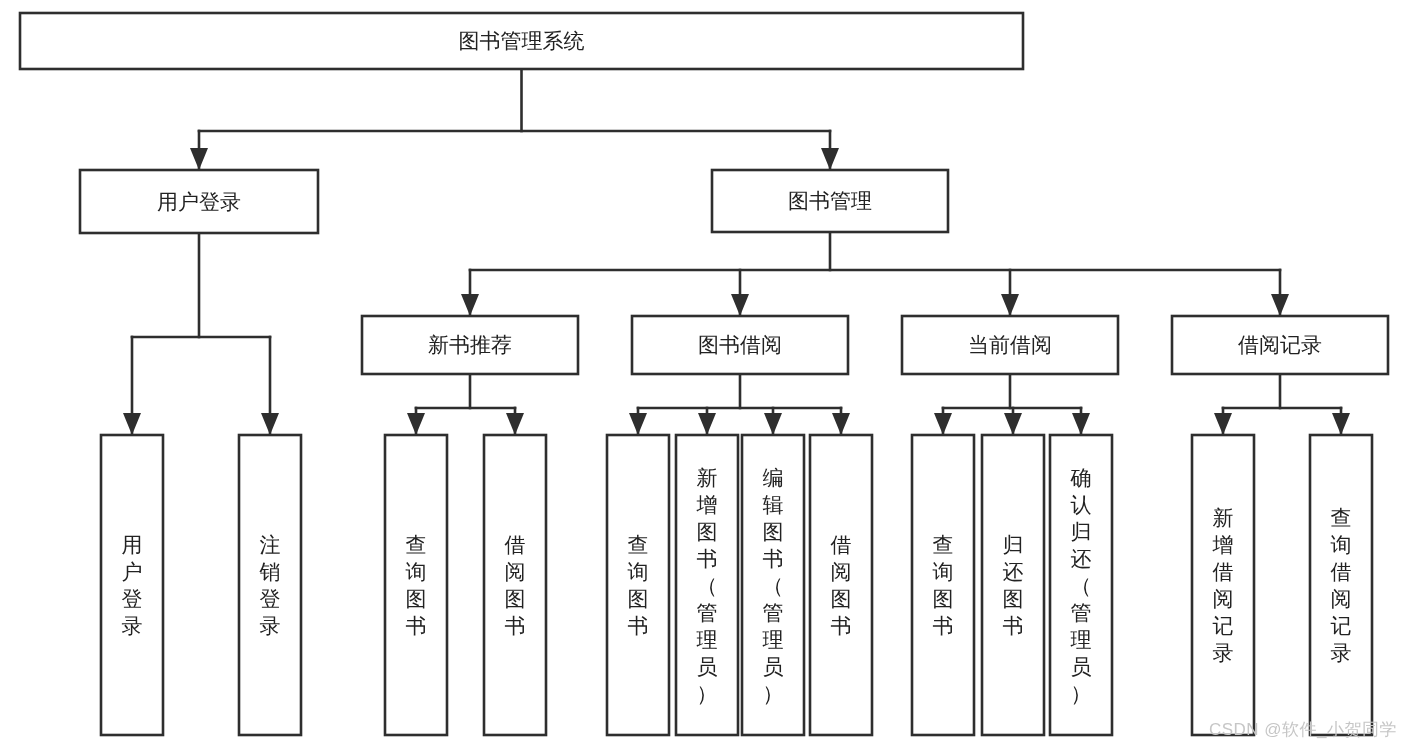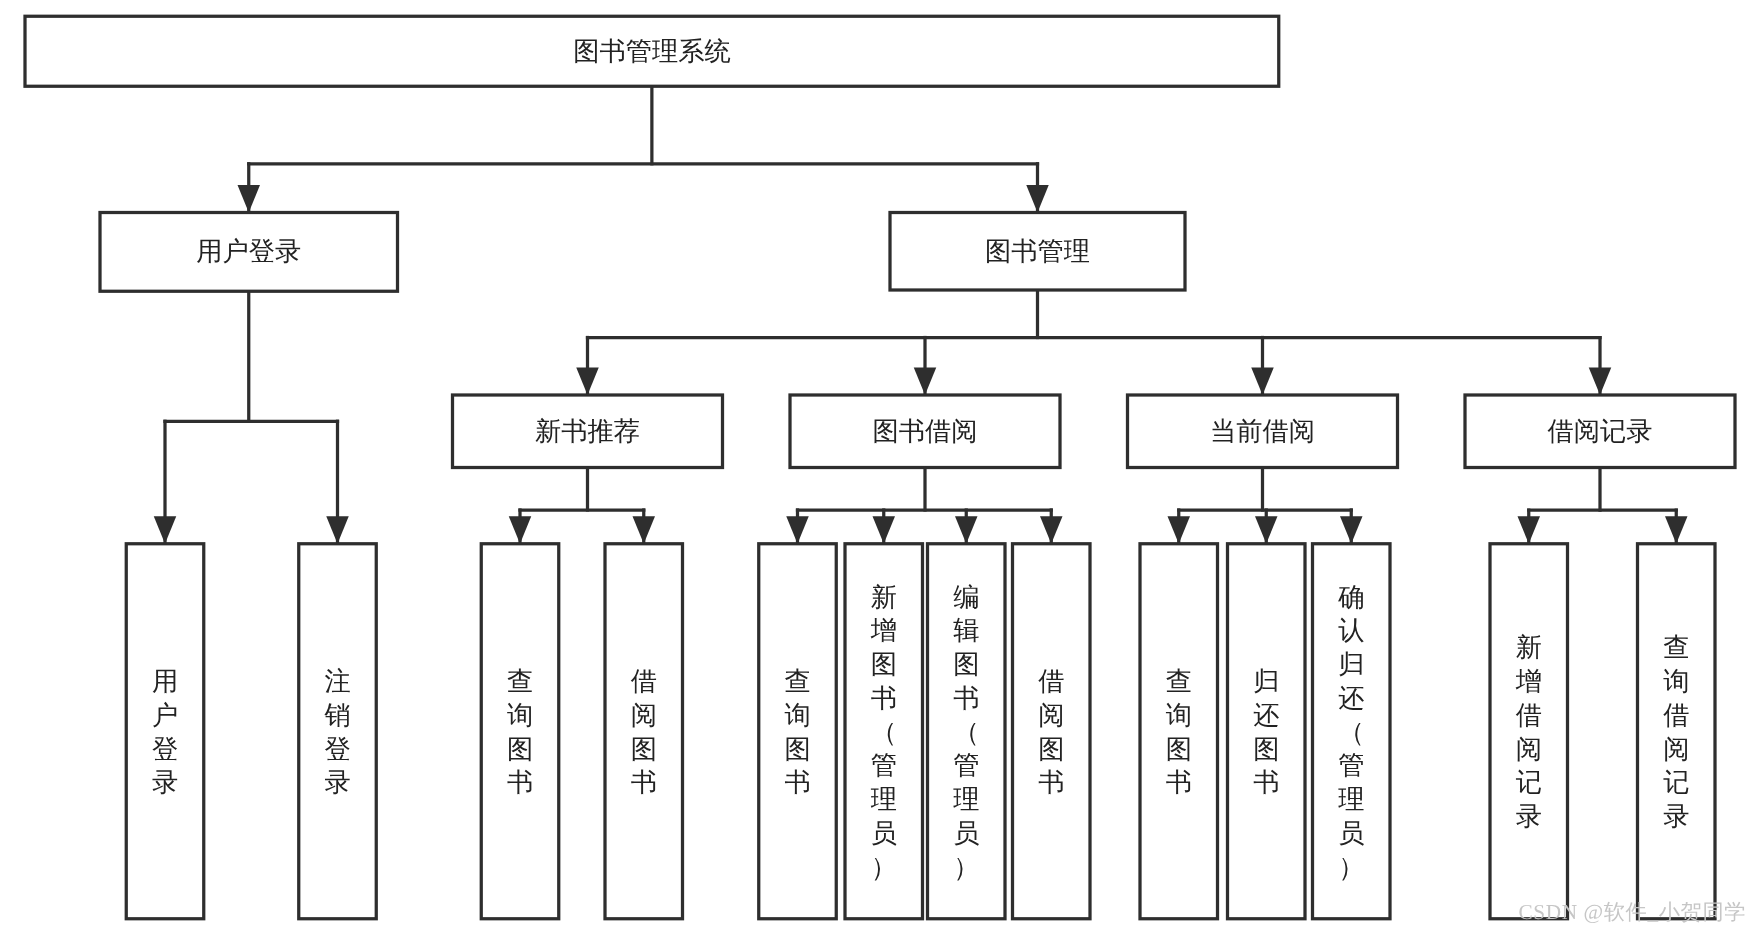--- a/index.html
+++ b/index.html
@@ -32,21 +32,21 @@
   }
   .arrow-head{fill:#2e2e2e;stroke:none;}
   .watermark{
     position:absolute;
     right:8px;
     bottom:6px;
     font-size:17px;
     color:#c6c6c6;
     letter-spacing:0.5px;
     white-space:nowrap;
-    font-family:Liberation Serif, serif;
+    font-family:Liberation Sans, sans-serif;
   }
 </style>
 </head>
 <body>
 
 <svg id="diagram" viewBox="0 0 1405 747" xmlns="http://www.w3.org/2000/svg">
   <g id="links-layer">
       <line x1="521.5" y1="69" x2="521.5" y2="131" class="link-line"></line>
       <line x1="199" y1="131" x2="830" y2="131" class="link-line"></line>
       <line x1="199" y1="131" x2="199" y2="170" class="link-line"></line>

